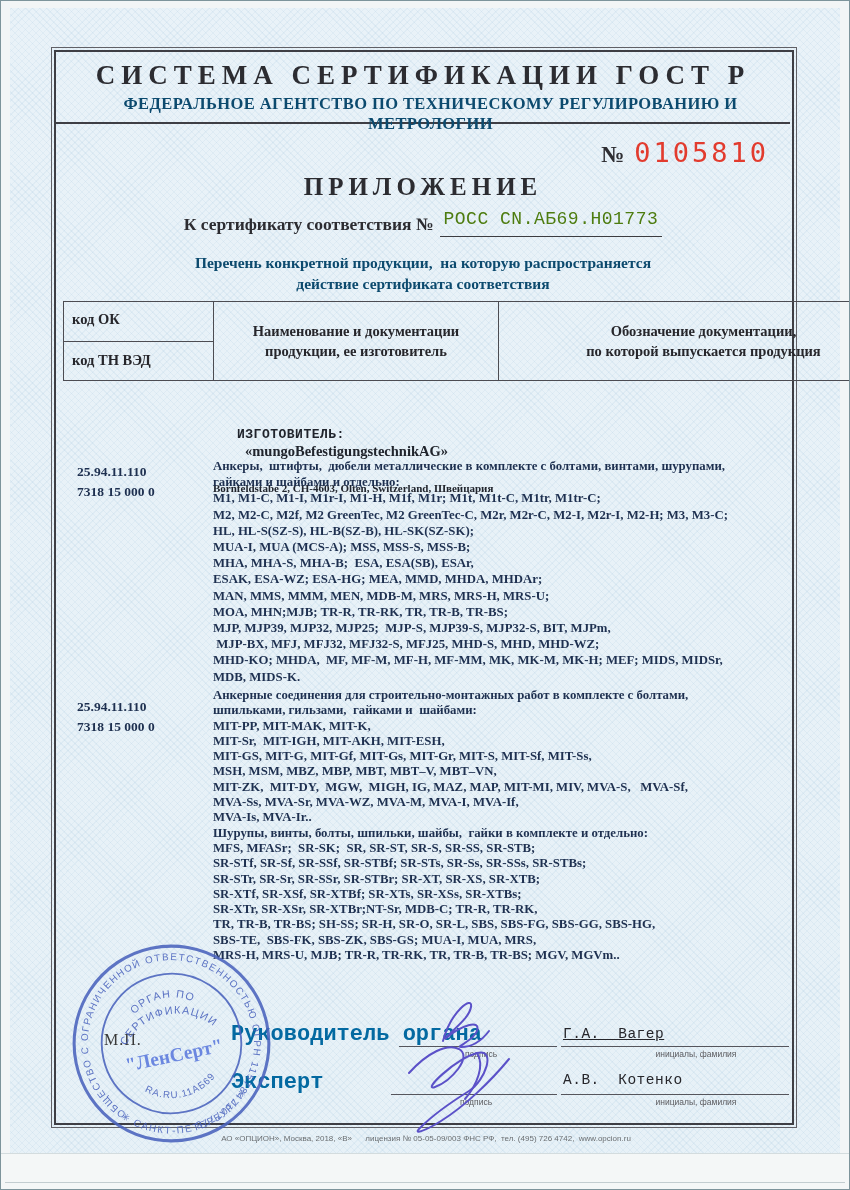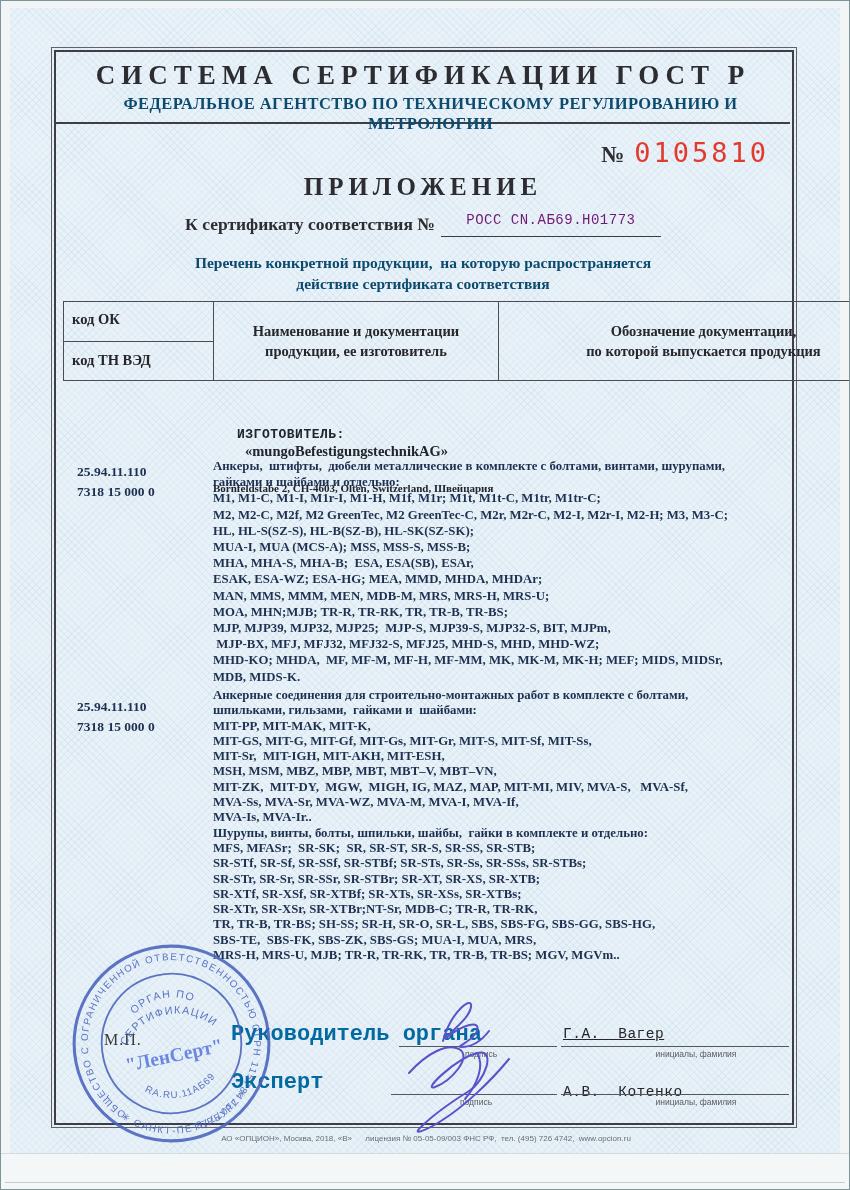--- a/index.html
+++ b/index.html
@@ -29,21 +29,21 @@
   .hdr-line2{margin-top:3px; font-size:16.5px; font-weight:bold; letter-spacing:.4px; text-align:center; color:#0c4a6e;padding-left:15px;}
 
   .formnum{left:600px; top:136px; display:flex; align-items:baseline; gap:10px;}
   .formnum-sign{font-size:23px; font-weight:bold; color:#2e2e33;}
   .formnum-value{font-family:"DejaVu Sans Mono", monospace; font-size:27px; letter-spacing:3px; color:#e23b2e;}
 
   .doc-title{left:50px; top:172px; width:744px; text-align:center; font-size:25px; font-weight:bold; letter-spacing:5px; color:#2c2c31;}
 
   .cert-line{left:50px; top:213px; width:744px; text-align:center; font-size:17.5px; font-weight:bold; color:#2c2c31;}
   .cert-num-wrap{display:inline-block; border-bottom:1.5px solid #3c3c40; min-width:212px; padding:0 4px 1px; margin-left:6px;}
-  .cert-num{display:inline-block; position:relative; top:-6px; font-family:"Liberation Mono","DejaVu Sans Mono",monospace; font-weight:normal; font-size:14px; letter-spacing:.5px; color:#701a75;}
+  .cert-num{display:inline-block; position:relative; top:-6px; font-family:"Liberation Mono","DejaVu Sans Mono",monospace; font-weight:normal; font-size:18px; letter-spacing:.5px; color:#4d7c0f;}
 
   .subtitle{left:50px; top:251px; width:744px; text-align:center; font-size:15.5px; font-weight:bold; line-height:21px; color:#0c4a6e; white-space:pre;}
 
   .tbl{left:62px; top:300px; width:846px; height:80px; border:1.5px solid #4c4c52; box-sizing:border-box;}
   .tbl .c1{position:absolute; left:0; top:0; width:150px; height:100%; border-right:1.5px solid #4c4c52; box-sizing:border-box;}
   .tbl .c1-top{position:absolute; left:8px; top:9px; font-size:14.5px; font-weight:600;}
   .tbl .c1-div{position:absolute; left:0; right:0; top:39px; border-top:1.5px solid #4c4c52;}
   .tbl .c1-bot{position:absolute; left:8px; top:50px; font-size:14.5px; font-weight:600;}
   .tbl .c2{position:absolute; left:150px; top:0; width:285px; height:100%; border-right:1.5px solid #4c4c52; box-sizing:border-box; display:flex; flex-direction:column; justify-content:center; text-align:center; font-size:14.5px; font-weight:600; line-height:20px;}
   .tbl .c3{position:absolute; left:435px; top:0; right:0; height:100%; display:flex; flex-direction:column; justify-content:center; text-align:center; font-size:14.5px; font-weight:600; line-height:20px;}
@@ -144,22 +144,22 @@
       <div class="pline"> MJP-BX, MFJ, MFJ32, MFJ32-S, MFJ25, MHD-S, MHD, MHD-WZ;</div>
       <div class="pline">MHD-KO; MHDA,  MF, MF-M, MF-H, MF-MM, MK, MK-M, MK-H; MEF; MIDS, MIDSr,</div>
       <div class="pline">MDB, MIDS-K.</div>
     </div>
 
   <div class="abs codes codes2"><div class="codeline">25.94.11.110</div><div class="codeline">7318 15 000 0</div></div>
   <div class="abs plines plines2">
       <div class="pline">Анкерные соединения для строительно-монтажных работ в комплекте с болтами,</div>
       <div class="pline">шпильками, гильзами,  гайками и  шайбами:</div>
       <div class="pline">MIT-PP, MIT-MAK, MIT-K,</div>
+      <div class="pline">MIT-Sr,  MIT-IGH, MIT-AKH, MIT-ESH,</div>
       <div class="pline">MIT-GS, MIT-G, MIT-Gf, MIT-Gs, MIT-Gr, MIT-S, MIT-Sf, MIT-Ss,</div>
-      <div class="pline">MIT-Sr,  MIT-IGH, MIT-AKH, MIT-ESH,</div>
       <div class="pline">MSH, MSM, MBZ, MBP, MBT, MBT–V, MBT–VN,</div>
       <div class="pline">MIT-ZK,  MIT-DY,  MGW,  MIGH, IG, MAZ, MAP, MIT-MI, MIV, MVA-S,   MVA-Sf,</div>
       <div class="pline">MVA-Ss, MVA-Sr, MVA-WZ, MVA-M, MVA-I, MVA-If,</div>
       <div class="pline">MVA-Is, MVA-Ir..</div>
       <div class="pline">Шурупы, винты, болты, шпильки, шайбы,  гайки в комплекте и отдельно:</div>
       <div class="pline">MFS, MFASr;  SR-SK;  SR, SR-ST, SR-S, SR-SS, SR-STB;</div>
       <div class="pline">SR-STf, SR-Sf, SR-SSf, SR-STBf; SR-STs, SR-Ss, SR-SSs, SR-STBs;</div>
       <div class="pline">SR-STr, SR-Sr, SR-SSr, SR-STBr; SR-XT, SR-XS, SR-XTB;</div>
       <div class="pline">SR-XTf, SR-XSf, SR-XTBf; SR-XTs, SR-XSs, SR-XTBs;</div>
       <div class="pline">SR-XTr, SR-XSr, SR-XTBr;NT-Sr, MDB-C; TR-R, TR-RK,</div>
@@ -173,21 +173,21 @@
   <div class="abs sig-role" style="left:230px; top:1021px;">Руководитель органа</div>
   <div class="abs sig-line" style="left:398px; top:1045px; width:158px;"></div>
   <div class="abs sig-caption" style="left:430px; top:1048px; width:100px;">подпись</div>
   <div class="abs sig-name" style="left:562px; top:1025px;text-decoration:underline;">Г.А.  Вагер</div>
   <div class="abs sig-line" style="left:560px; top:1045px; width:228px;"></div>
   <div class="abs sig-caption" style="left:615px; top:1048px; width:160px;">инициалы, фамилия</div>
 
   <div class="abs sig-role" style="left:230px; top:1069px;">Эксперт</div>
   <div class="abs sig-line" style="left:390px; top:1093px; width:166px;"></div>
   <div class="abs sig-caption" style="left:425px; top:1096px; width:100px;">подпись</div>
-  <div class="abs sig-name" style="left:562px; top:1071px;margin-top:12px;">А.В.  Котенко</div>
+  <div class="abs sig-name" style="left:562px; top:1071px;">А.В.  Котенко</div>
   <div class="abs sig-line" style="left:560px; top:1093px; width:228px;"></div>
   <div class="abs sig-caption" style="left:615px; top:1096px; width:160px;">инициалы, фамилия</div>
 
   <div class="abs footer-line">АО «ОПЦИОН», Москва, 2018, «В»      лицензия № 05-05-09/003 ФНС РФ,  тел. (495) 726 4742,  www.opcion.ru</div>
 
   <svg class="stamp-svg" width="205" height="205" viewBox="0 0 200 200">
     <g transform="rotate(-12 100 100)" fill="none" stroke="#4a63bd">
       <circle cx="100" cy="100" r="95" stroke-width="3"></circle>
       <circle cx="100" cy="100" r="68" stroke-width="1.8"></circle>
       <defs>

